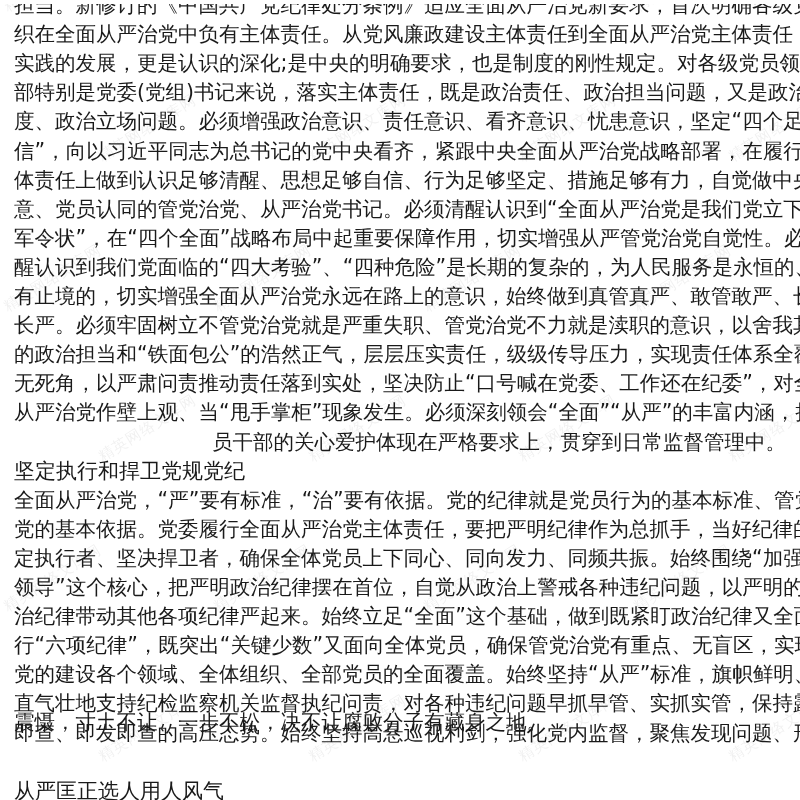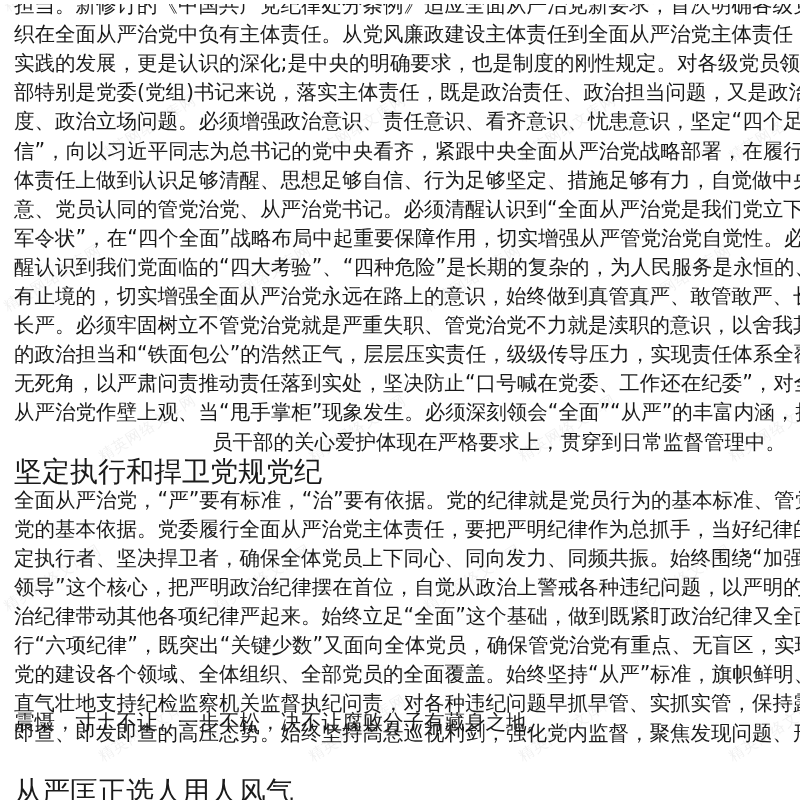--- a/index.html
+++ b/index.html
@@ -72,21 +72,21 @@
   .doc-line.justify > span {
     display: inline-block;
   }
 
   
   .doc-line.flush {
     display: block;
   }
 
   .doc-line.heading {
-    font-size: 28px;
+    font-size: 21px;
     color: #1a1a1a;
   }
 
   
   #top-clip {
     position: absolute;
     z-index: 2;
     left: 0; top: 0;
     width: 800px;
     height: 4px;

